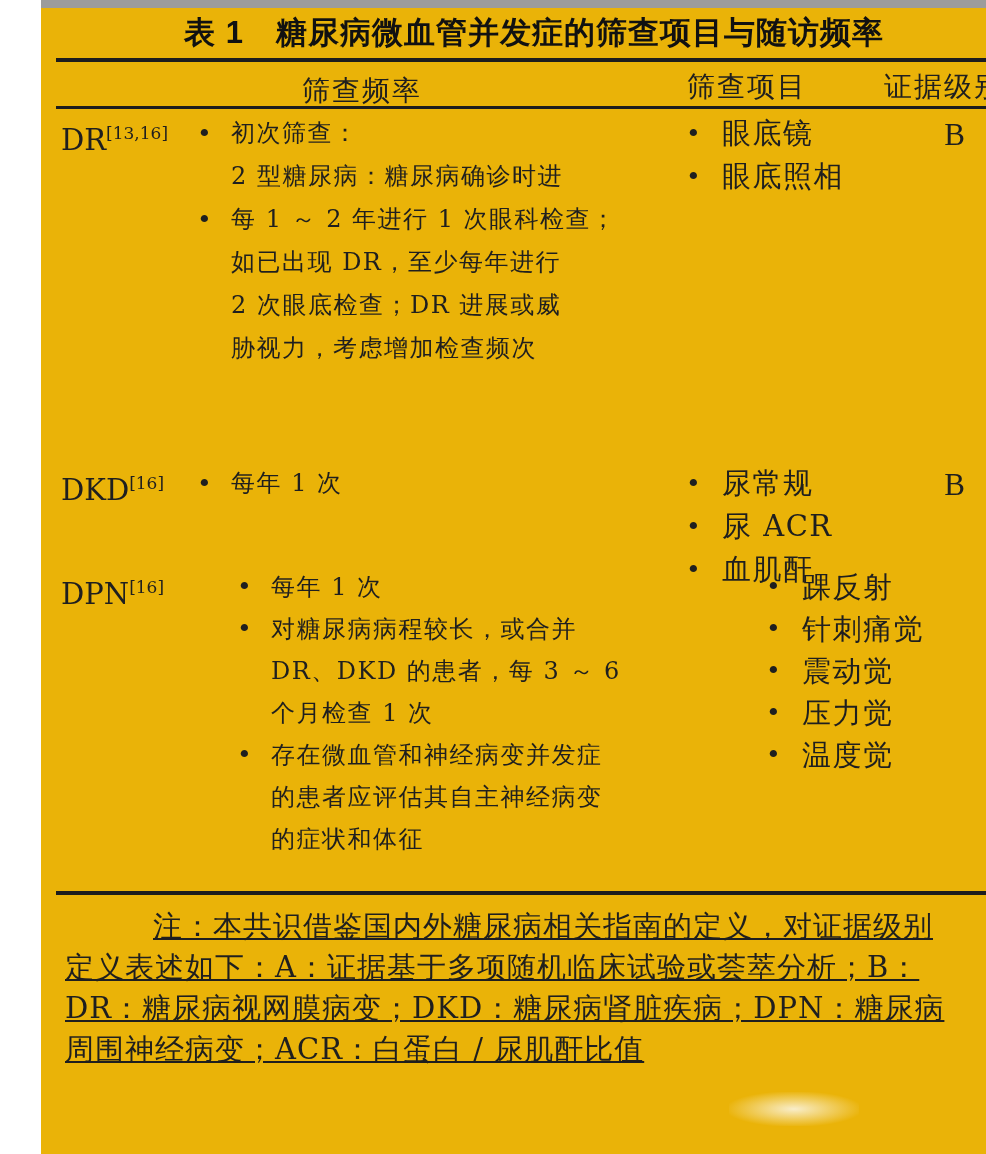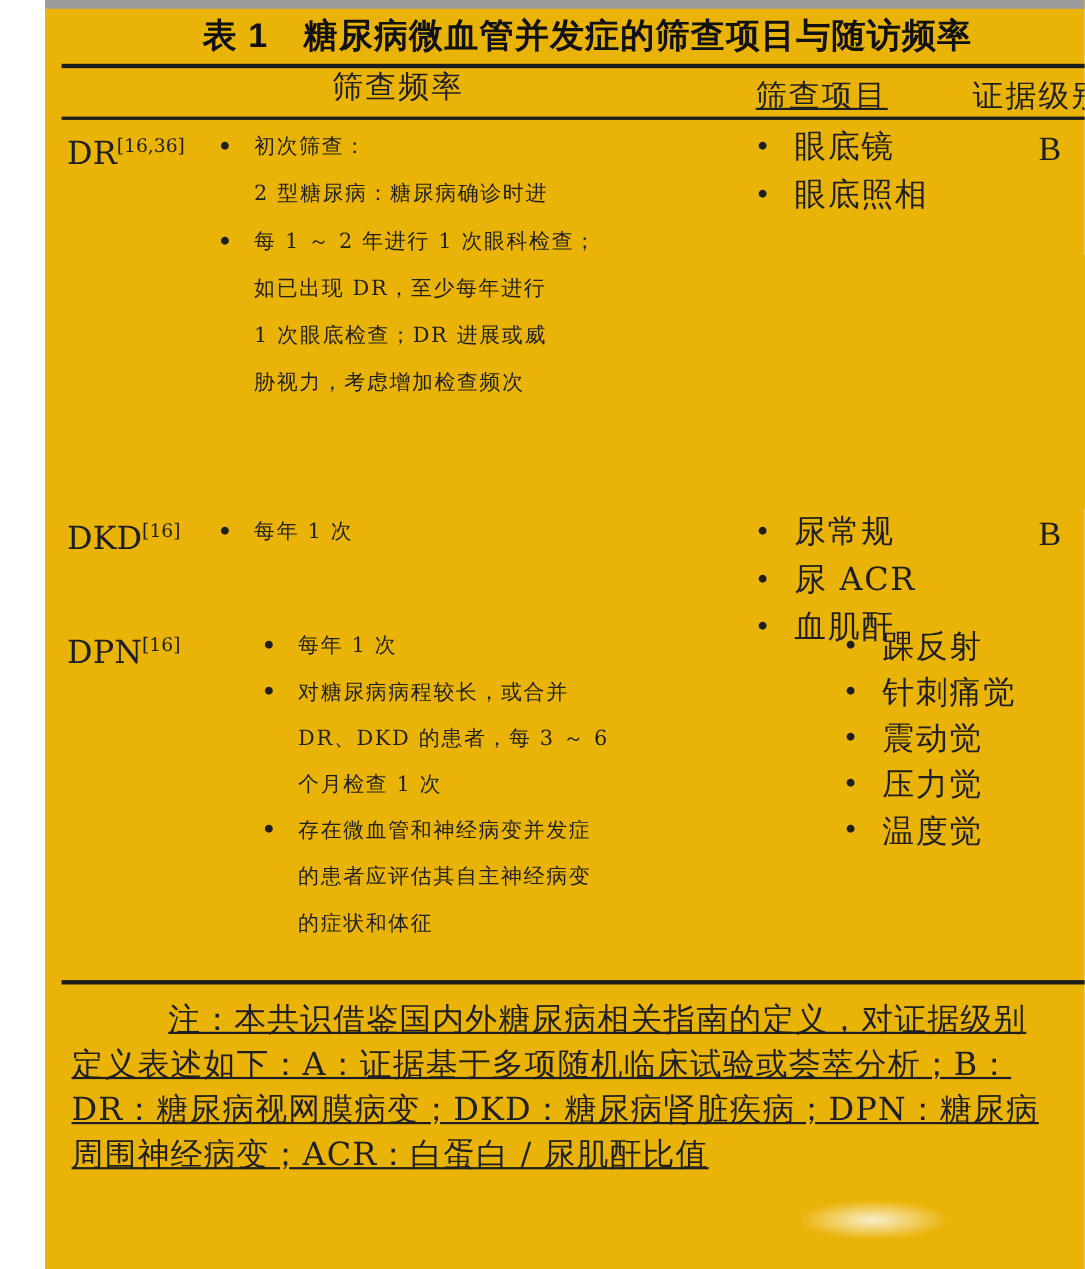--- a/index.html
+++ b/index.html
@@ -14,39 +14,39 @@
   .title {
     position:absolute; top:12px; left:0; width:100%; text-align:center;
     font-family:"Liberation Sans","DejaVu Sans",sans-serif;
     font-weight:700; font-size:31px; letter-spacing:1px; color:#111;
   }
   .rule { position:absolute; left:15px; width:962px; background:#1d1d1d; }
   .rule-top    { top:58px;  height:4px; }
   .rule-mid    { top:106px; height:3px; }
   .rule-bottom { top:891px; height:4px; }
   .header-label { position:absolute; font-size:28px; letter-spacing:2px; line-height:30px; }
-  .h-freq  { top:64px; left:261px; }
-  .h-items { top:72px; left:646px;text-decoration:underline; }
+  .h-freq  { top:76px; left:261px; }
+  .h-items { top:72px; left:646px; }
   .h-ev    { top:72px; left:843px; }
 
   .row {
     position:absolute; left:15px; width:962px;
     display:grid; grid-template-columns:135px 495px 205px auto;
     align-items:start;
   }
   .row-dr  { top:112px; }
   .row-dkd { top:462px; }
   .row-dpn { top:566px;gap:40px; }
 
   .rlabel { font-size:29px; line-height:43px; padding-left:5px; white-space:nowrap; }
   .rlabel sup { font-size:17px; letter-spacing:0; }
 
   .freq-bullet { position:relative; padding-left:40px; }
   .bullet { position:absolute; left:6px; top:0; font-size:25px; line-height:43px; }
-  .line { font-size:19px; line-height:43px; letter-spacing:1.5px; white-space:nowrap; }
+  .line { font-size:24px; line-height:43px; letter-spacing:1.5px; white-space:nowrap; }
   .row-dpn .line, .row-dpn .bullet, .row-dpn .item { line-height:42px; }
 
   .item { position:relative; padding-left:36px; font-size:29px; line-height:43px; letter-spacing:1.5px; white-space:nowrap; }
   .item .bullet { left:0; }
 
   .evidence { font-size:31px; line-height:45px; text-align:center; font-family:"Liberation Serif","DejaVu Serif",serif; }
 
   .note { position:absolute; left:24px; top:906px; width:944px;text-decoration:underline; }
   .nline { font-size:29px; line-height:41px; letter-spacing:1px; white-space:nowrap; }
   .nline.first { padding-left:88px; }
@@ -67,32 +67,32 @@
 
   <div class="rule rule-top"></div>
 
   <div class="header-label h-freq">筛查频率</div>
   <div class="header-label h-items">筛查项目</div>
   <div class="header-label h-ev">证据级别</div>
 
   <div class="rule rule-mid"></div>
 
   <div class="row row-dr">
-    <div class="rlabel"><span>DR</span><sup>[16,36]</sup></div>
+    <div class="rlabel"><span>DR</span><sup>[13,16]</sup></div>
     <div class="freq-cell">
       <div class="freq-bullet">
         <span class="bullet">•</span>
         <div class="line">初次筛查：</div>
         <div class="line">2 型糖尿病：糖尿病确诊时进</div>
       </div>
       <div class="freq-bullet">
         <span class="bullet">•</span>
         <div class="line">每 1 ～ 2 年进行 1 次眼科检查；</div>
         <div class="line">如已出现 DR，至少每年进行</div>
-        <div class="line">1 次眼底检查；DR 进展或威</div>
+        <div class="line">2 次眼底检查；DR 进展或威</div>
         <div class="line">胁视力，考虑增加检查频次</div>
       </div>
     </div>
     <div class="items-cell">
       <div class="item"><span class="bullet">•</span><span>眼底镜</span></div>
       <div class="item"><span class="bullet">•</span><span>眼底照相</span></div>
     </div>
     <div class="evidence">B</div>
   </div>
 

